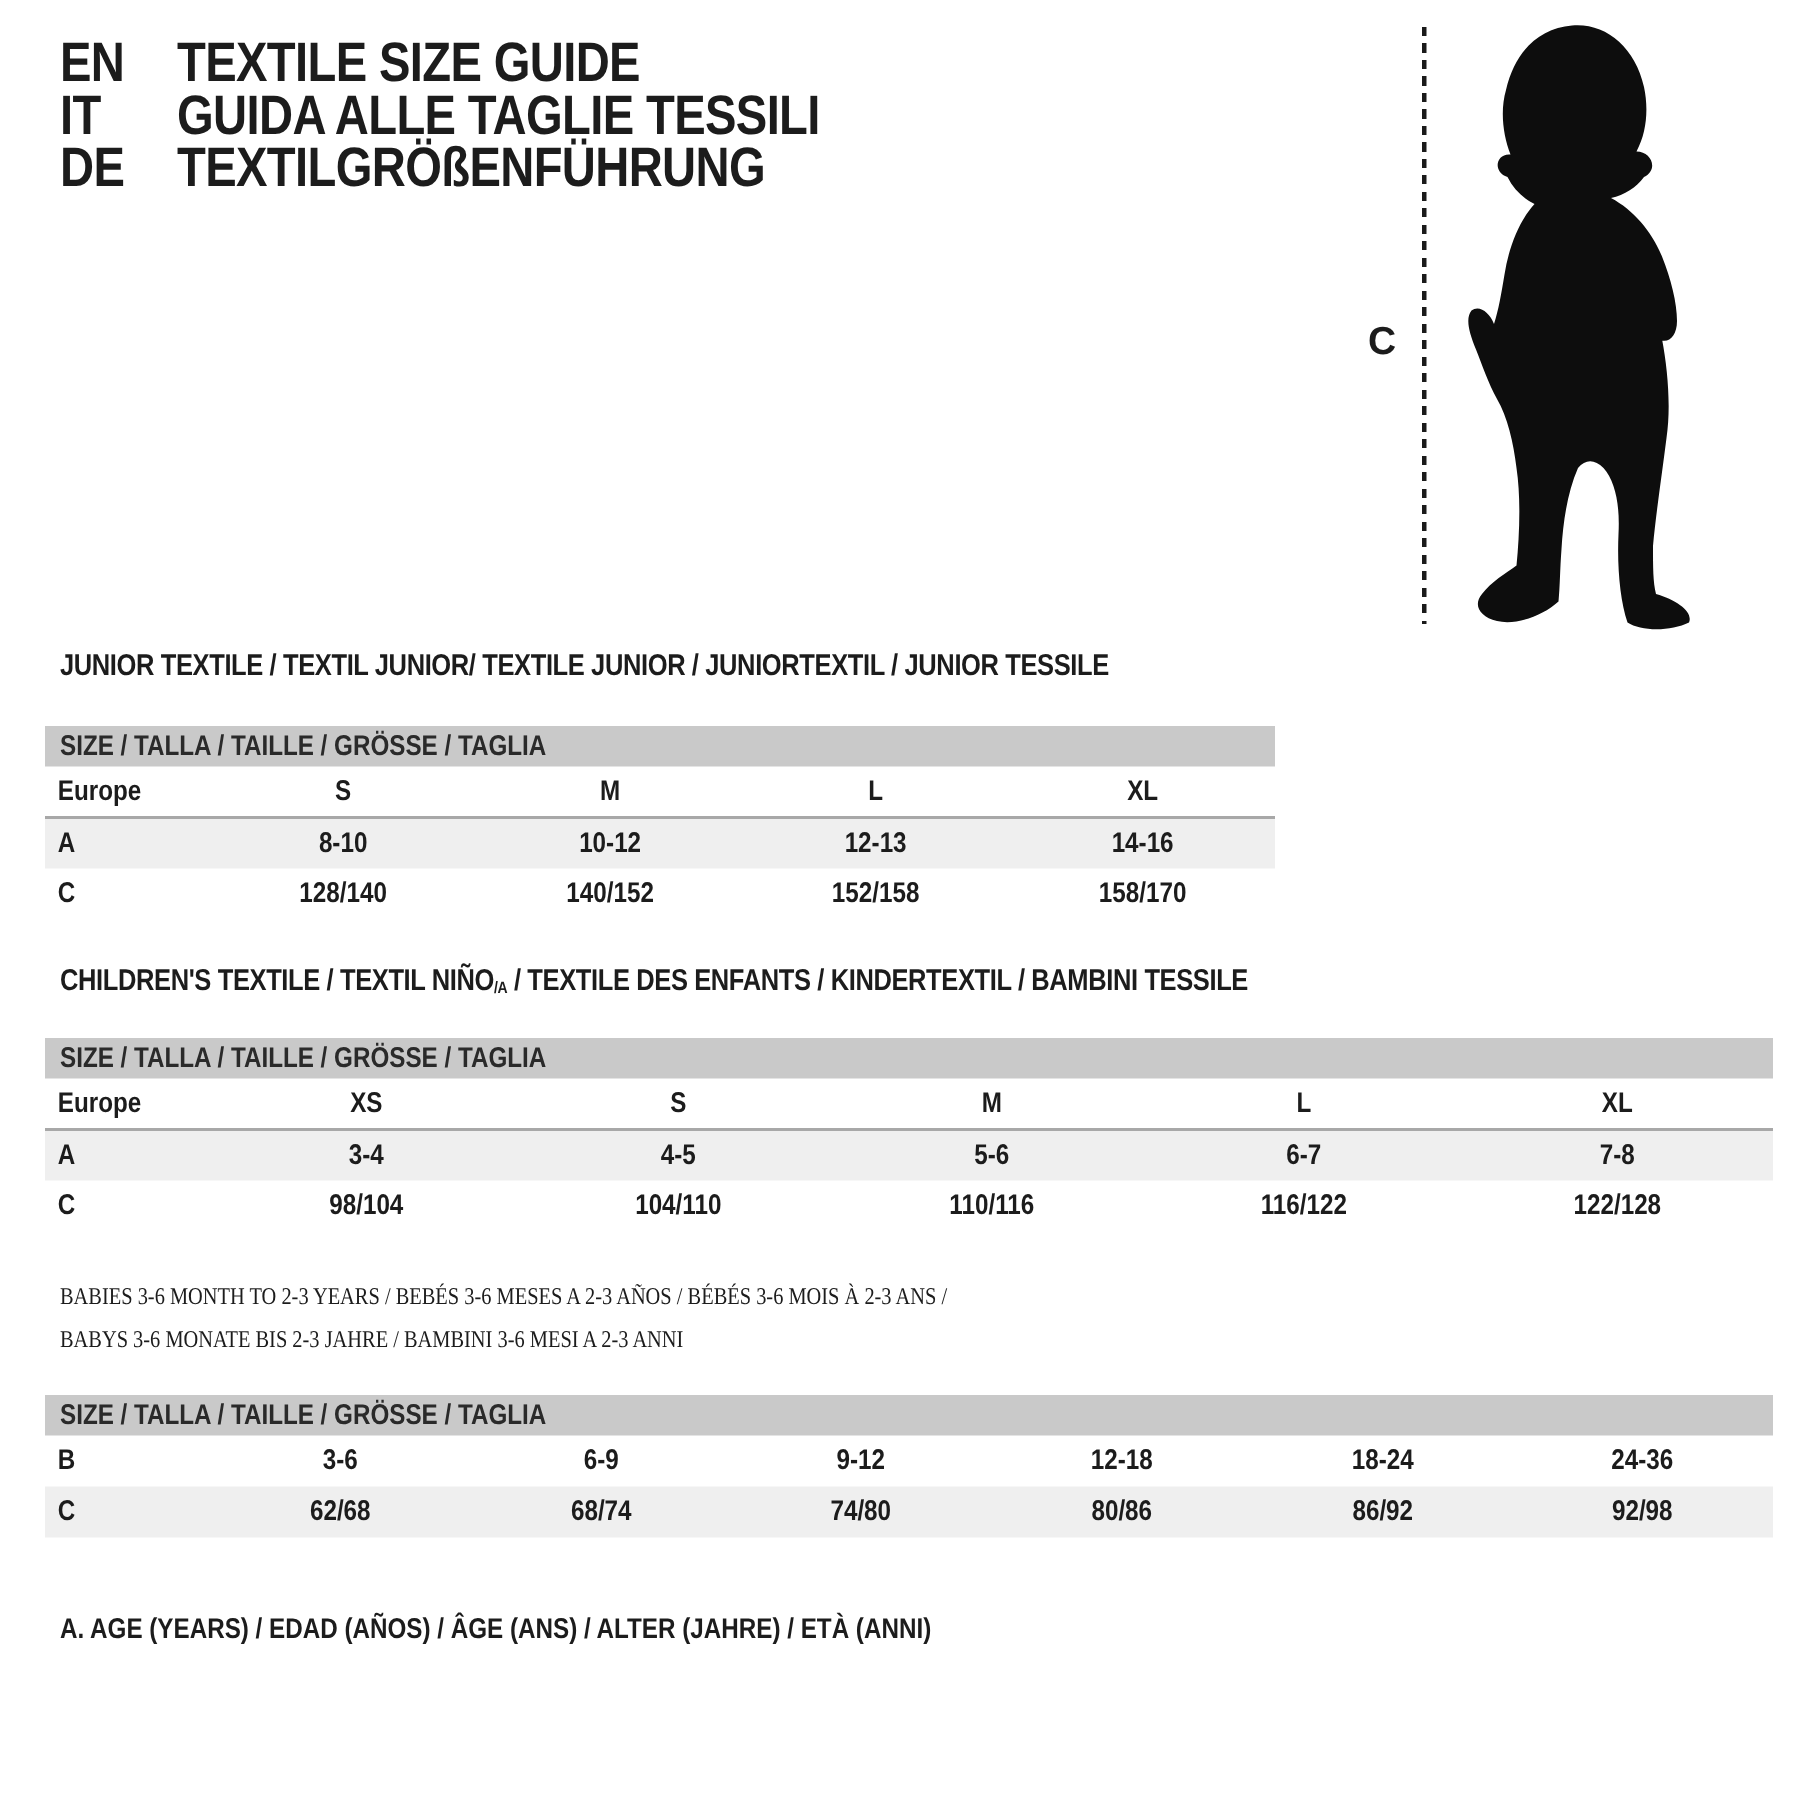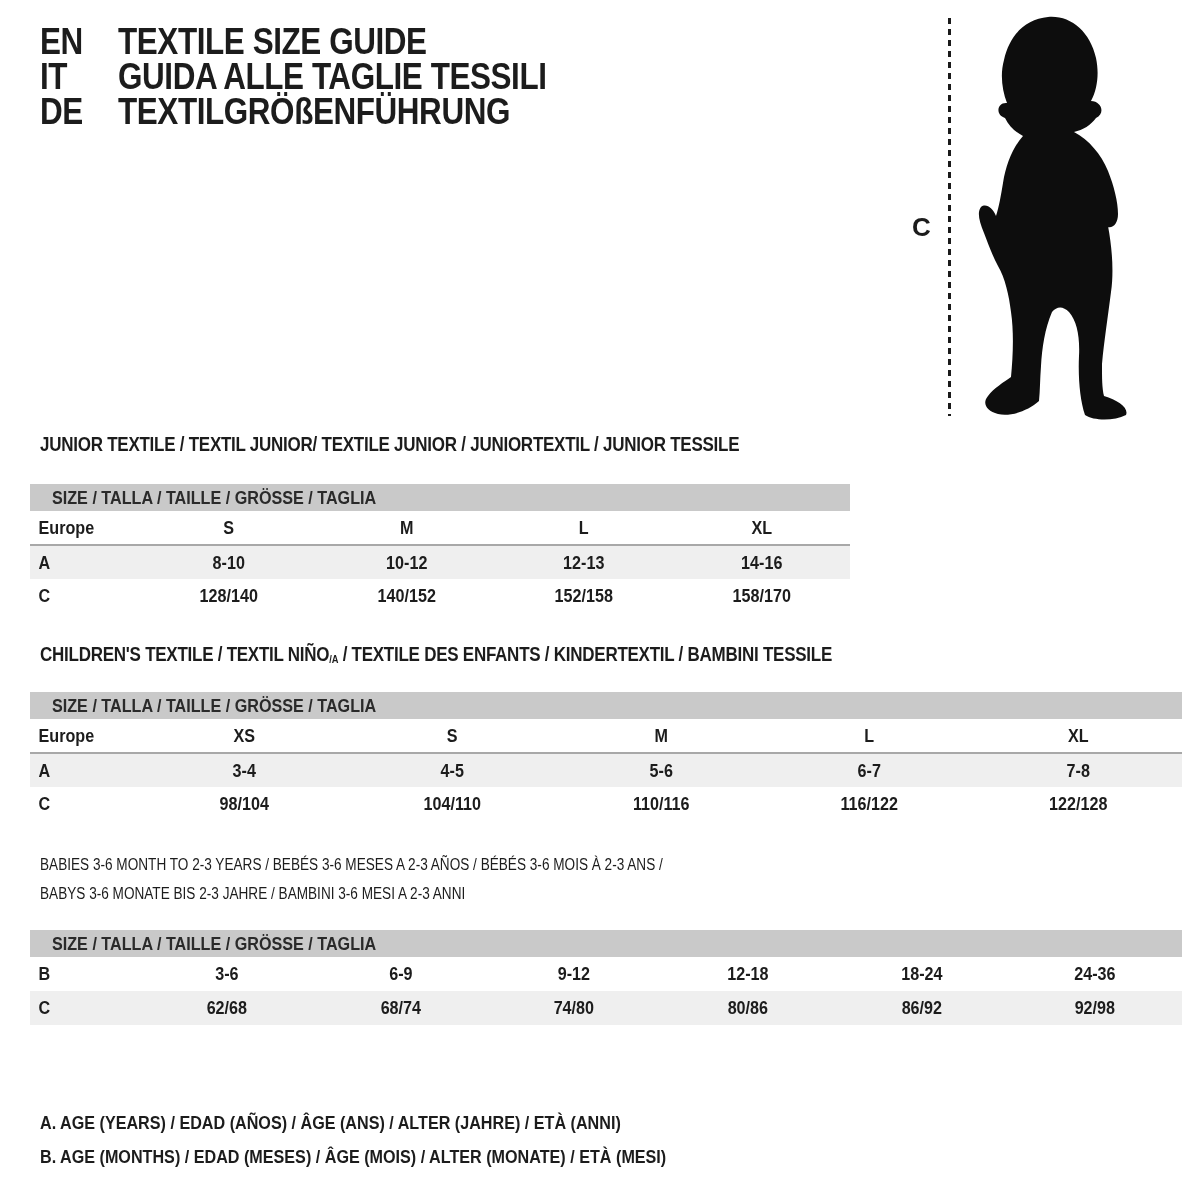--- a/index.html
+++ b/index.html
@@ -26,31 +26,31 @@
   .toddler { position:absolute; left:962px; top:14px; }
 
   
   h2.sec-title { position:absolute; left:40px; margin:0; font-size:20px; font-weight:700; letter-spacing:-0.3px; line-height:24px; }
   .sub { font-size:0.55em; vertical-align:-0.18em; }
 
   
   .tbl { position:absolute; left:30px; }
   .t-narrow { width:820px; }
   .t-wide { width:1152px; }
-  .bar { height:27px; background:#c9c9c9; display:flex; align-items:center; padding-left:22px; box-sizing:border-box; font-size:19px; font-weight:700; color:#2a2a2a; }
+  .bar { height:27px; background:#c9c9c9; display:flex; align-items:center; padding-left:10px; box-sizing:border-box; font-size:19px; font-weight:700; color:#2a2a2a; }
   .row { display:flex; align-items:center; height:33px; font-size:19px; font-weight:700; }
   .row.h35 { height:35px; }
   .row.h34 { height:34px; }
   .row.rule { border-bottom:2px solid #a8a8a8; box-sizing:border-box; }
   .row.shade { background:#efefef; }
   .lab { width:110px; flex:0 0 110px; padding-left:10px; box-sizing:border-box; transform:scaleX(0.85); transform-origin:0 50%; }
   .cell { flex:1; text-align:center; transform:scaleX(0.85); transform-origin:50% 50%; }
 
   
-  .legend { position:absolute; left:40px; top:1070px;margin-top:36px; }
+  .legend { position:absolute; left:40px; top:1070px; }
   .legend-line { height:34px; display:flex; align-items:center; font-size:19px; font-weight:700; }
 </style>
 </head>
 <body>
 
 <div class="canvas">
 
   <div class="langs">
     <div class="lang-row">
       <span class="lang-code cx oxl">EN</span>
@@ -126,21 +126,21 @@
     <div class="row">
       <div class="lab">C</div>
       <div class="cell">98/104</div>
       <div class="cell">104/110</div>
       <div class="cell">110/116</div>
       <div class="cell">116/122</div>
       <div class="cell">122/128</div>
     </div>
   </div>
 
-  <div style="position:absolute; left:40px; top:850px;">
+  <div style="position:absolute; left:40px; top:850px;font-family:Liberation Serif, serif;">
     <div class="sec-title cx oxl" style="position:static; line-height:29px;">BABIES 3-6 MONTH TO 2-3 YEARS / BEBÉS 3-6 MESES A 2-3 AÑOS / BÉBÉS 3-6 MOIS À 2-3 ANS /</div>
     <div class="sec-title cx oxl" style="position:static; line-height:29px;">BABYS 3-6 MONATE BIS 2-3 JAHRE / BAMBINI 3-6 MESI A 2-3 ANNI</div>
   </div>
   <div class="tbl t-wide" style="top:930px;">
     <div class="bar">
       <span class="cx oxl">SIZE / TALLA / TAILLE / GRÖSSE / TAGLIA</span>
     </div>
     <div class="row h34">
       <div class="lab">B</div>
       <div class="cell">3-6</div>
@@ -158,18 +158,15 @@
       <div class="cell">80/86</div>
       <div class="cell">86/92</div>
       <div class="cell">92/98</div>
     </div>
   </div>
 
   <div class="legend">
     <div class="legend-line">
         <span class="cx oxl">A. AGE (YEARS) / EDAD (AÑOS) / ÂGE (ANS) / ALTER (JAHRE) / ETÀ (ANNI)</span>
       </div>
-    <div class="legend-line">
-        <span class="cx oxl">B. AGE (MONTHS) / EDAD (MESES) / ÂGE (MOIS) / ALTER (MONATE) / ETÀ (MESI)</span>
-      </div>
   </div>
 
 </div>
 
 </body></html>

